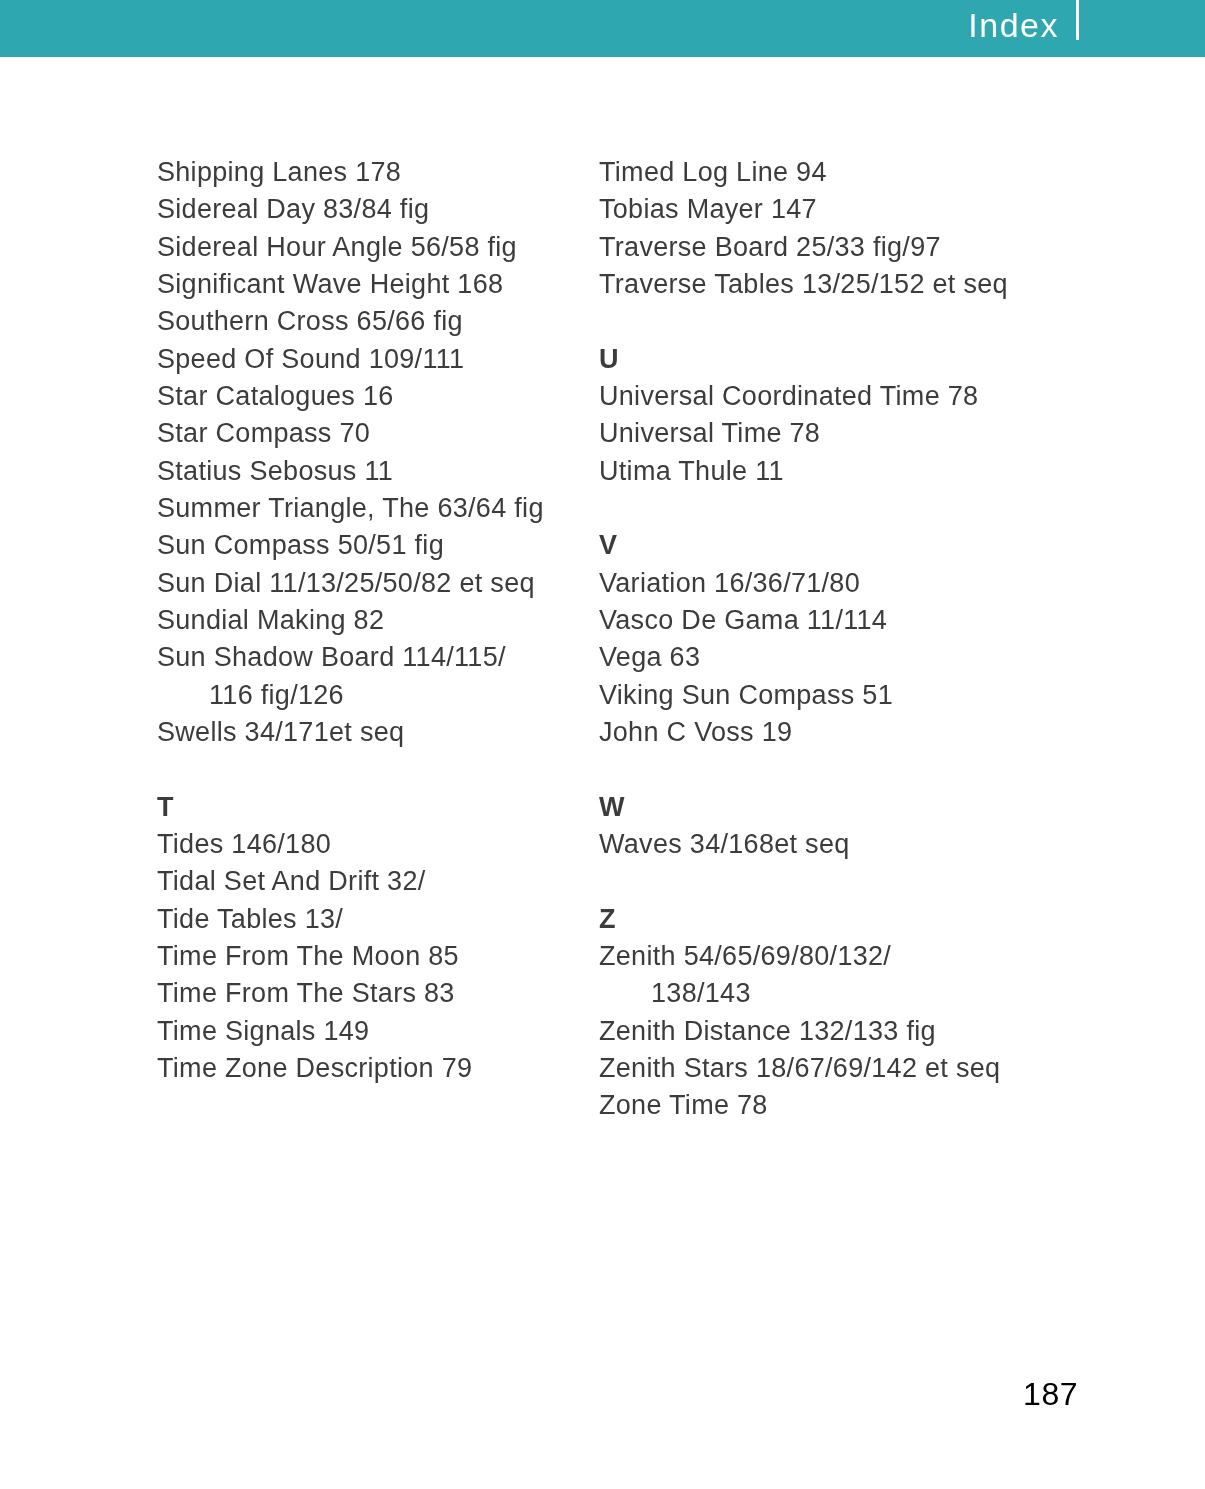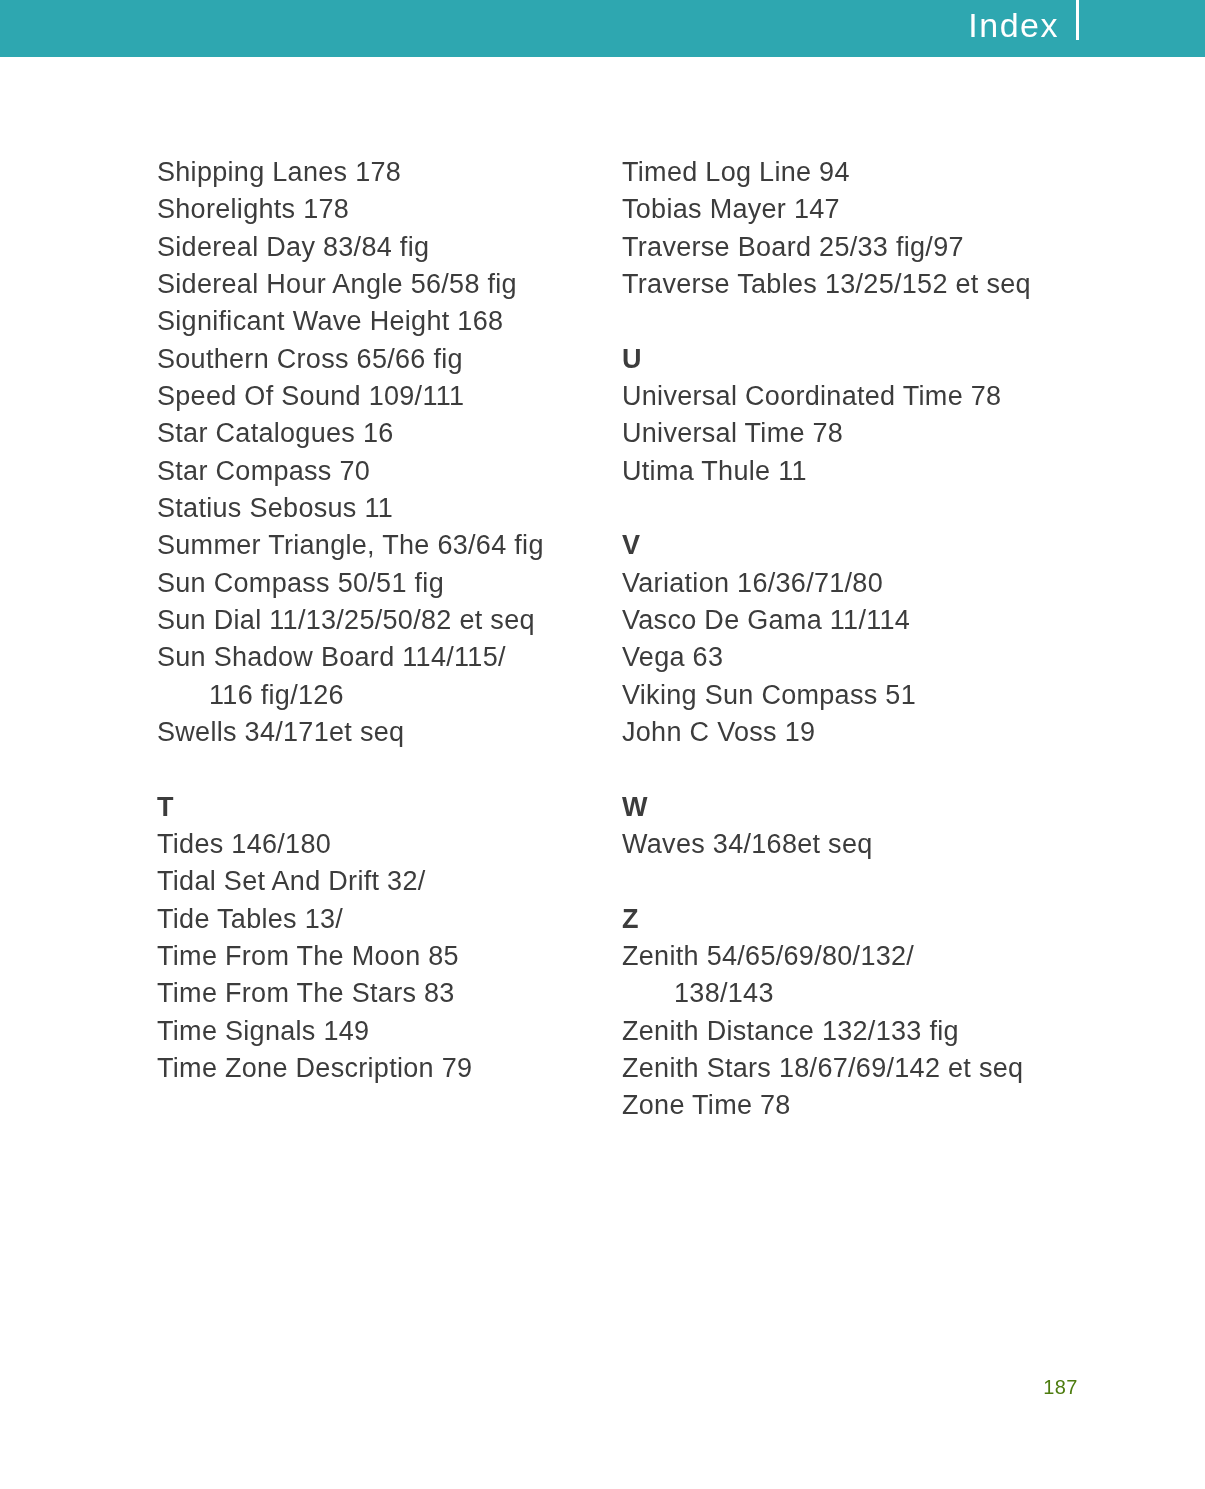--- a/index.html
+++ b/index.html
@@ -46,64 +46,64 @@
     position: absolute;
     top: 154px;
     left: 0;
     width: 100%;
   }
   .column {
     position: absolute;
     top: 0;
   }
   .col-1 { left: 137px; width: 485px; margin-left: 20px; }
-  .col-2 { left: 622px; width: 520px; }
+  .col-2 { left: 599px; width: 520px; }
   .line {
     height: 37.33px;
     line-height: 37.33px;
     font-size: 27px;
     letter-spacing: 0.3px;
     white-space: nowrap;
   }
   .line.heading { font-weight: 700; }
   .line.continuation { padding-left: 52px; }
   .page-number {
     position: absolute;
     top: 1376px;
     right: 127px;
-    font-size: 20px;
+    font-size: 32px;
     letter-spacing: 0.5px;
-    color: #4d7c0f;
+    color: #000000;
   }
 </style>
 </head>
 <body>
 
 <div class="page" style="color: rgb(60, 60, 60);">
 
   <header class="header" style="background: rgb(46, 167, 176);">
     <span class="header-title" style="color: rgb(255, 255, 255);">Index</span>
     <span class="header-vbar"></span>
   </header>
 
   <main class="content">
     <div class="column col-1">
         <div class="line entry">Shipping Lanes 178</div>
-        <div class="line entry">Shorelights 178</div>
         <div class="line entry">Sidereal Day 83/84 fig</div>
         <div class="line entry">Sidereal Hour Angle 56/58 fig</div>
         <div class="line entry">Significant Wave Height 168</div>
         <div class="line entry">Southern Cross 65/66 fig</div>
         <div class="line entry">Speed Of Sound 109/111</div>
         <div class="line entry">Star Catalogues 16</div>
         <div class="line entry">Star Compass 70</div>
         <div class="line entry">Statius Sebosus 11</div>
         <div class="line entry">Summer Triangle, The 63/64 fig</div>
         <div class="line entry">Sun Compass 50/51 fig</div>
         <div class="line entry">Sun Dial 11/13/25/50/82 et seq</div>
+        <div class="line entry">Sundial Making 82</div>
         <div class="line entry">Sun Shadow Board 114/115/</div>
         <div class="line continuation">116 fig/126</div>
         <div class="line entry">Swells 34/171et seq</div>
         <div class="line blank"></div>
         <div class="line heading">T</div>
         <div class="line entry">Tides 146/180</div>
         <div class="line entry">Tidal Set And Drift 32/</div>
         <div class="line entry">Tide Tables 13/</div>
         <div class="line entry">Time From The Moon 85</div>
         <div class="line entry">Time From The Stars 83</div>

